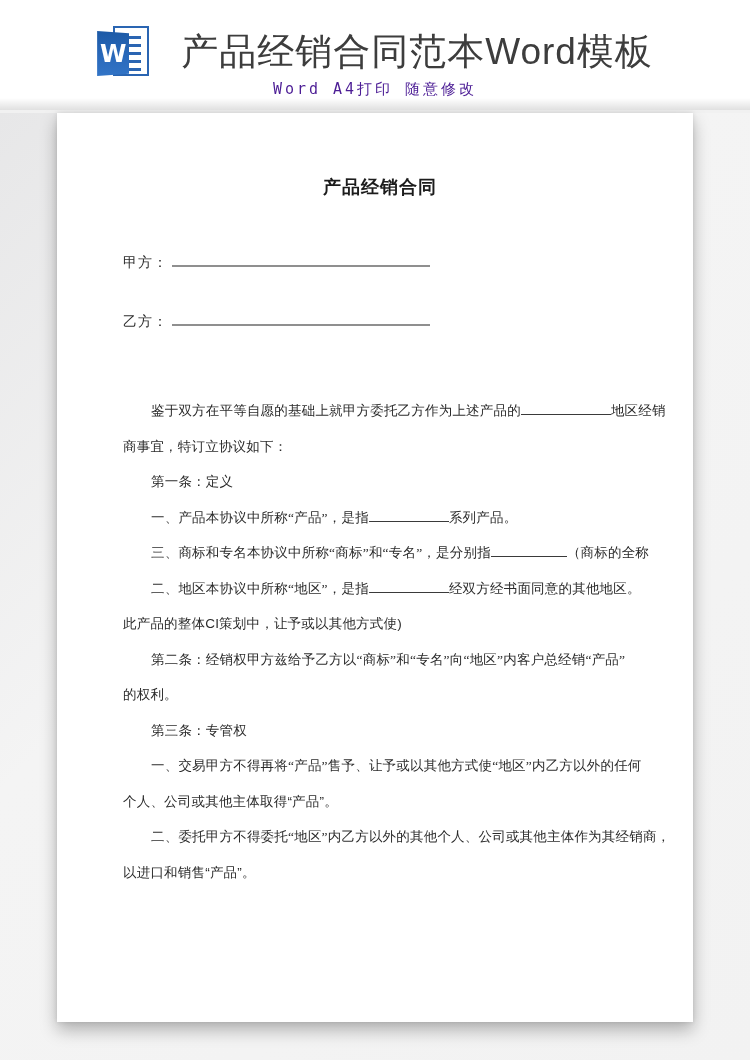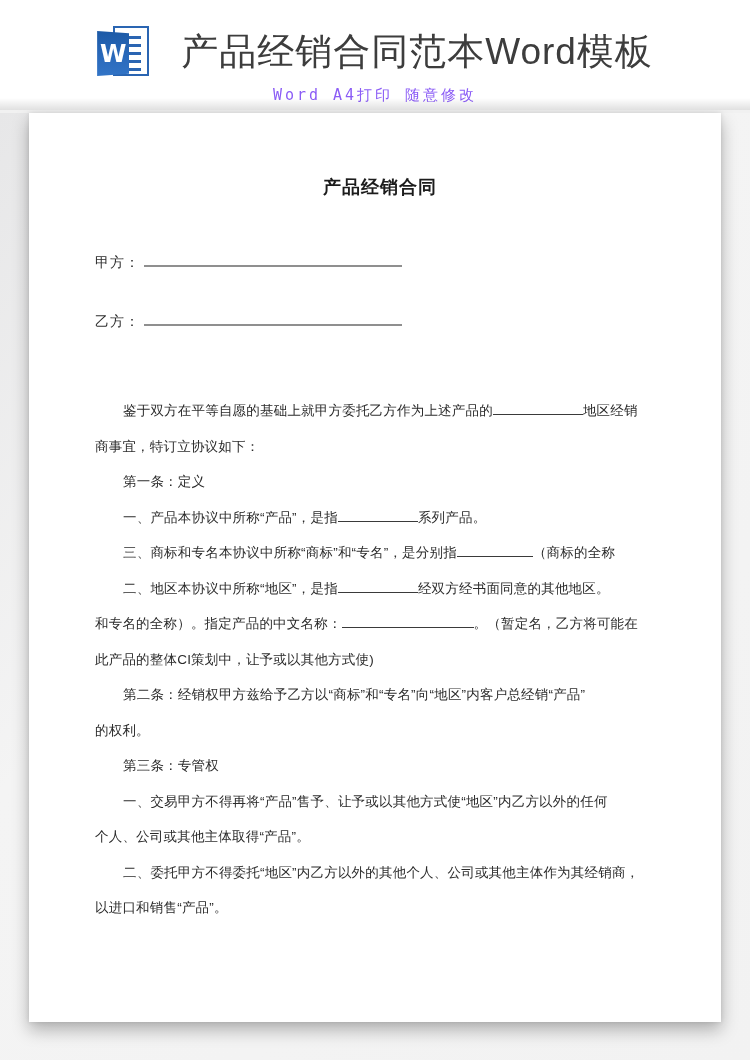--- a/index.html
+++ b/index.html
@@ -15,22 +15,22 @@
     content: ""; position: absolute; left: 0; right: 0; bottom: 0; height: 12px;
     background: linear-gradient(rgba(0,0,0,0), rgba(0,0,0,0.12));
     pointer-events: none;
   }
   .header-row { display: flex; align-items: center; }
   .header-title {
     font-size: 37px; line-height: 1.1; color: #3d3d3d; letter-spacing: 1px;
     font-weight: 500; white-space: nowrap;
   }
   .header-subtitle {
-    margin-top: 6px; font-family: "DejaVu Sans Mono", monospace;
-    font-size: 15px; color: #8b5cf6; letter-spacing: 3px; white-space: nowrap;
+    font-family: "DejaVu Sans Mono", monospace;
+    font-size: 15px; color: #4c1d95; letter-spacing: 3px; white-space: nowrap;
   }
 
   
   .word-icon { position: relative; width: 54px; height: 56px; margin-right: 30px; flex: 0 0 auto; }
   .word-sheet {
     position: absolute; right: 2px; top: 2px; width: 36px; height: 50px;
     background: #ffffff; border: 2px solid #2a65b2;
   }
   .word-lines {
     position: absolute; right: 6px; top: 8px; width: 20px; height: 38px;
@@ -43,21 +43,21 @@
     display: flex; align-items: center; justify-content: center;
   }
   .word-w { color: #ffffff; font-weight: 700; font-size: 24px; font-family: "DejaVu Sans", sans-serif; line-height: 1; }
 
   
   .canvas {
     width: 750px; height: 950px;
     background: linear-gradient(135deg, #e7e7e8 0%, #f4f4f4 40%, #f2f2f2 100%);
   }
   .page {
-    width: 692px; height: 909px; margin: 3px auto 0; background: #ffffff;
+    width: 636px; height: 909px; margin: 3px auto 0; background: #ffffff;
     box-shadow: 0 8px 16px rgba(0,0,0,0.28), 0 0 5px rgba(0,0,0,0.10);
     padding: 0 56px 0 66px; overflow: hidden;
   }
 
   
   .doc-title {
     margin-top: 62px; text-align: center; font-size: 18px; font-weight: 700;
     color: #1c1c1c; letter-spacing: 1px;
   }
   .party-row { font-size: 14px; color: #2d2d2d; line-height: 22px; white-space: nowrap; }
@@ -66,21 +66,21 @@
   .party-label { letter-spacing: 1px; }
   .party-blank {
     display: inline-block; height: 14px; margin-left: 4px;
     border-bottom: 2px solid #8f8f8f; vertical-align: baseline;
   }
   .doc-paragraphs { margin-top: 61px; }
   .doc-line {
     font-size: 13.5px; color: #2b2b2b; line-height: 35.5px; white-space: nowrap;
     letter-spacing: 0.2px;
   }
-  .doc-line.indent { padding-left: 28px; }
+  .doc-line.indent { padding-left: 28px; font-family: Liberation Serif, serif; }
   .blank {
     display: inline-block; height: 13px; border-bottom: 1px solid #3a3a3a;
     vertical-align: baseline;
   }
 </style>
 </head>
 <body>
 
 <div class="header">
   <div class="header-row">
@@ -109,21 +109,20 @@
       <span class="party-label">乙方：</span><span class="party-blank" style="width: 258px;"></span>
     </div>
 
     <div class="doc-paragraphs">
         <div class="doc-line indent"><span>鉴于双方在平等自愿的基础上就甲方委托乙方作为上述产品的</span><span class="blank" style="width: 90px;"></span><span>地区经销</span></div>
         <div class="doc-line"><span>商事宜，特订立协议如下：</span></div>
         <div class="doc-line indent"><span>第一条：定义</span></div>
         <div class="doc-line indent"><span>一、产品本协议中所称“产品”，是指</span><span class="blank" style="width: 80px;"></span><span>系列产品。</span></div>
         <div class="doc-line indent"><span>三、商标和专名本协议中所称“商标”和“专名”，是分别指</span><span class="blank" style="width: 76px;"></span><span>（商标的全称</span></div>
         <div class="doc-line indent"><span>二、地区本协议中所称“地区”，是指</span><span class="blank" style="width: 80px;"></span><span>经双方经书面同意的其他地区。</span></div>
-        <div class="doc-line"><span>和专名的全称）。指定产品的中文名称：</span><span class="blank" style="width: 132px;"></span><span>。（暂定名，乙方将可能在</span></div>
         <div class="doc-line"><span>此产品的整体CI策划中，让予或以其他方式使)</span></div>
         <div class="doc-line indent"><span>第二条：经销权甲方兹给予乙方以“商标”和“专名”向“地区”内客户总经销“产品”</span></div>
         <div class="doc-line"><span>的权利。</span></div>
         <div class="doc-line indent"><span>第三条：专管权</span></div>
         <div class="doc-line indent"><span>一、交易甲方不得再将“产品”售予、让予或以其他方式使“地区”内乙方以外的任何</span></div>
         <div class="doc-line"><span>个人、公司或其他主体取得“产品”。</span></div>
         <div class="doc-line indent"><span>二、委托甲方不得委托“地区”内乙方以外的其他个人、公司或其他主体作为其经销商，</span></div>
         <div class="doc-line"><span>以进口和销售“产品”。</span></div>
       </div>
   </div>

